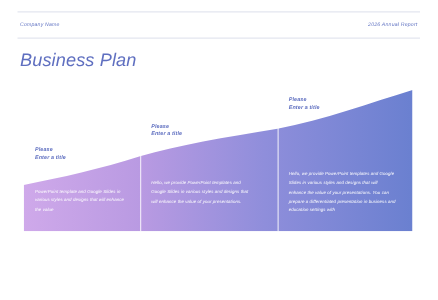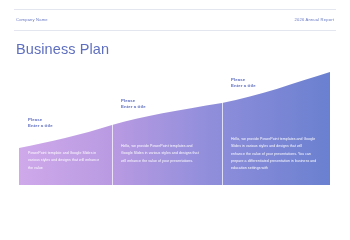--- a/index.html
+++ b/index.html
@@ -15,20 +15,21 @@
     overflow: hidden;
     position: relative;
   }
 
   #slide {
     position: absolute;
     inset: 0;
     width: 350px;
     height: 197px;
     background: #ffffff;
+    font-style: italic;
   }
 
   
   .hdr-rule {
     position: absolute;
     left: 14px;
     right: 14px;
     height: 1px;
     background: #e4e6ef;
   }

